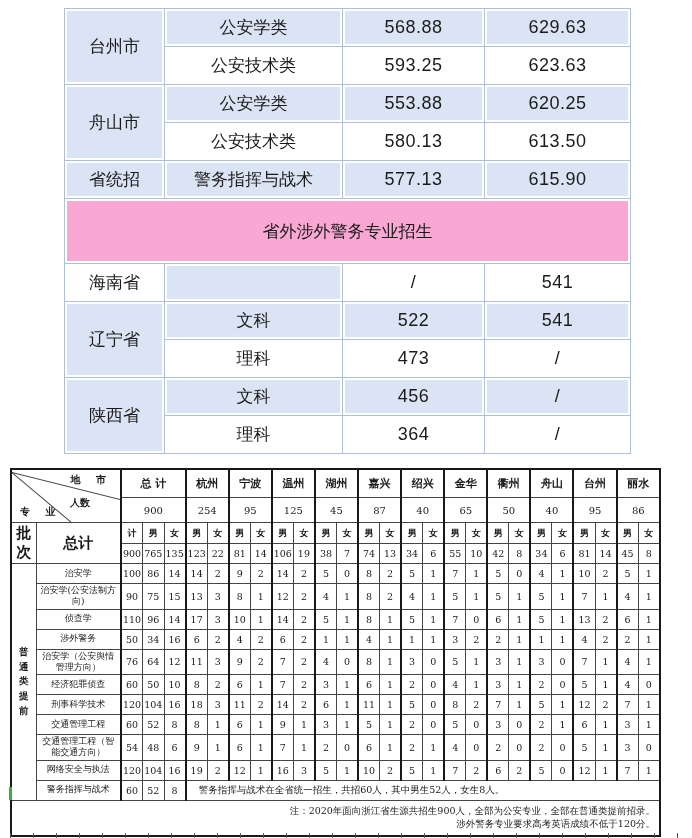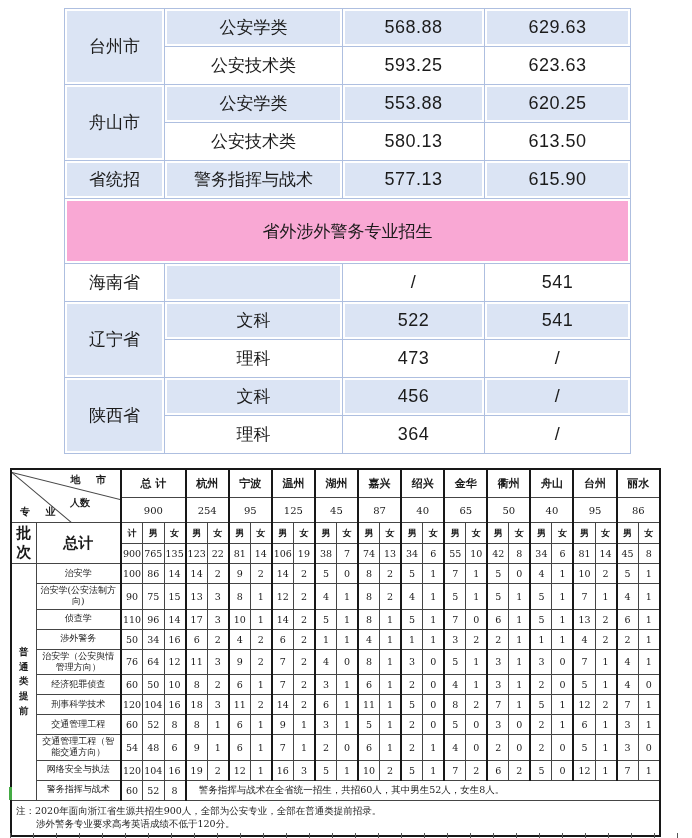--- a/index.html
+++ b/index.html
@@ -26,21 +26,21 @@
   .enroll .grp{border-left:2px solid #181818;}
   .enroll th.city{font-size:11px;height:25px;font-weight:bold;margin-top:16px;}
   .enroll td.ctot{font-size:10px;height:22px;}
   .enroll th.sub{font-size:9px;height:18px;font-weight:bold;}
   .enroll td.num{font-size:9.5px;height:17px;}
   .enroll th.hdr{font-weight:bold;font-size:15px;}
   .enroll td.major{font-size:9px;line-height:1.25;padding:1px 2px;height:17px;}
   .enroll td.batchcell{vertical-align:middle;}
   .batch{width:11px;margin:0 auto;word-break:break-all;line-height:1.55;font-size:9.5px;font-weight:bold;}
   .enroll td.notecell{text-align:left;padding-left:12px;font-size:9.5px;}
-  .enroll td.footcell{text-align:left;padding:3px 4px 4px 4px;font-size:9.5px;line-height:1.45;border-top:1px solid #181818;}
+  .enroll td.footcell{text-align:right;padding:3px 4px 4px 4px;font-size:9.5px;line-height:1.45;border-top:1px solid #181818;}
   .foot2{padding-left:20px;}
 
   
   .corner{position:relative;width:108px;height:49px;margin:0 auto;font-weight:bold;font-size:10px;}
   .dline{position:absolute;left:0;top:0;height:1px;background:#454545;transform-origin:0 0;}
   .dline1{width:113px;transform:rotate(14deg);}
   .dline2{width:88px;transform:rotate(40deg);}
   .lbl-city{position:absolute;top:1px;right:8px;letter-spacing:6px;}
   .lbl-count{position:absolute;top:24px;left:58px;}
   .lbl-major{position:absolute;bottom:2px;left:8px;letter-spacing:6px;}

